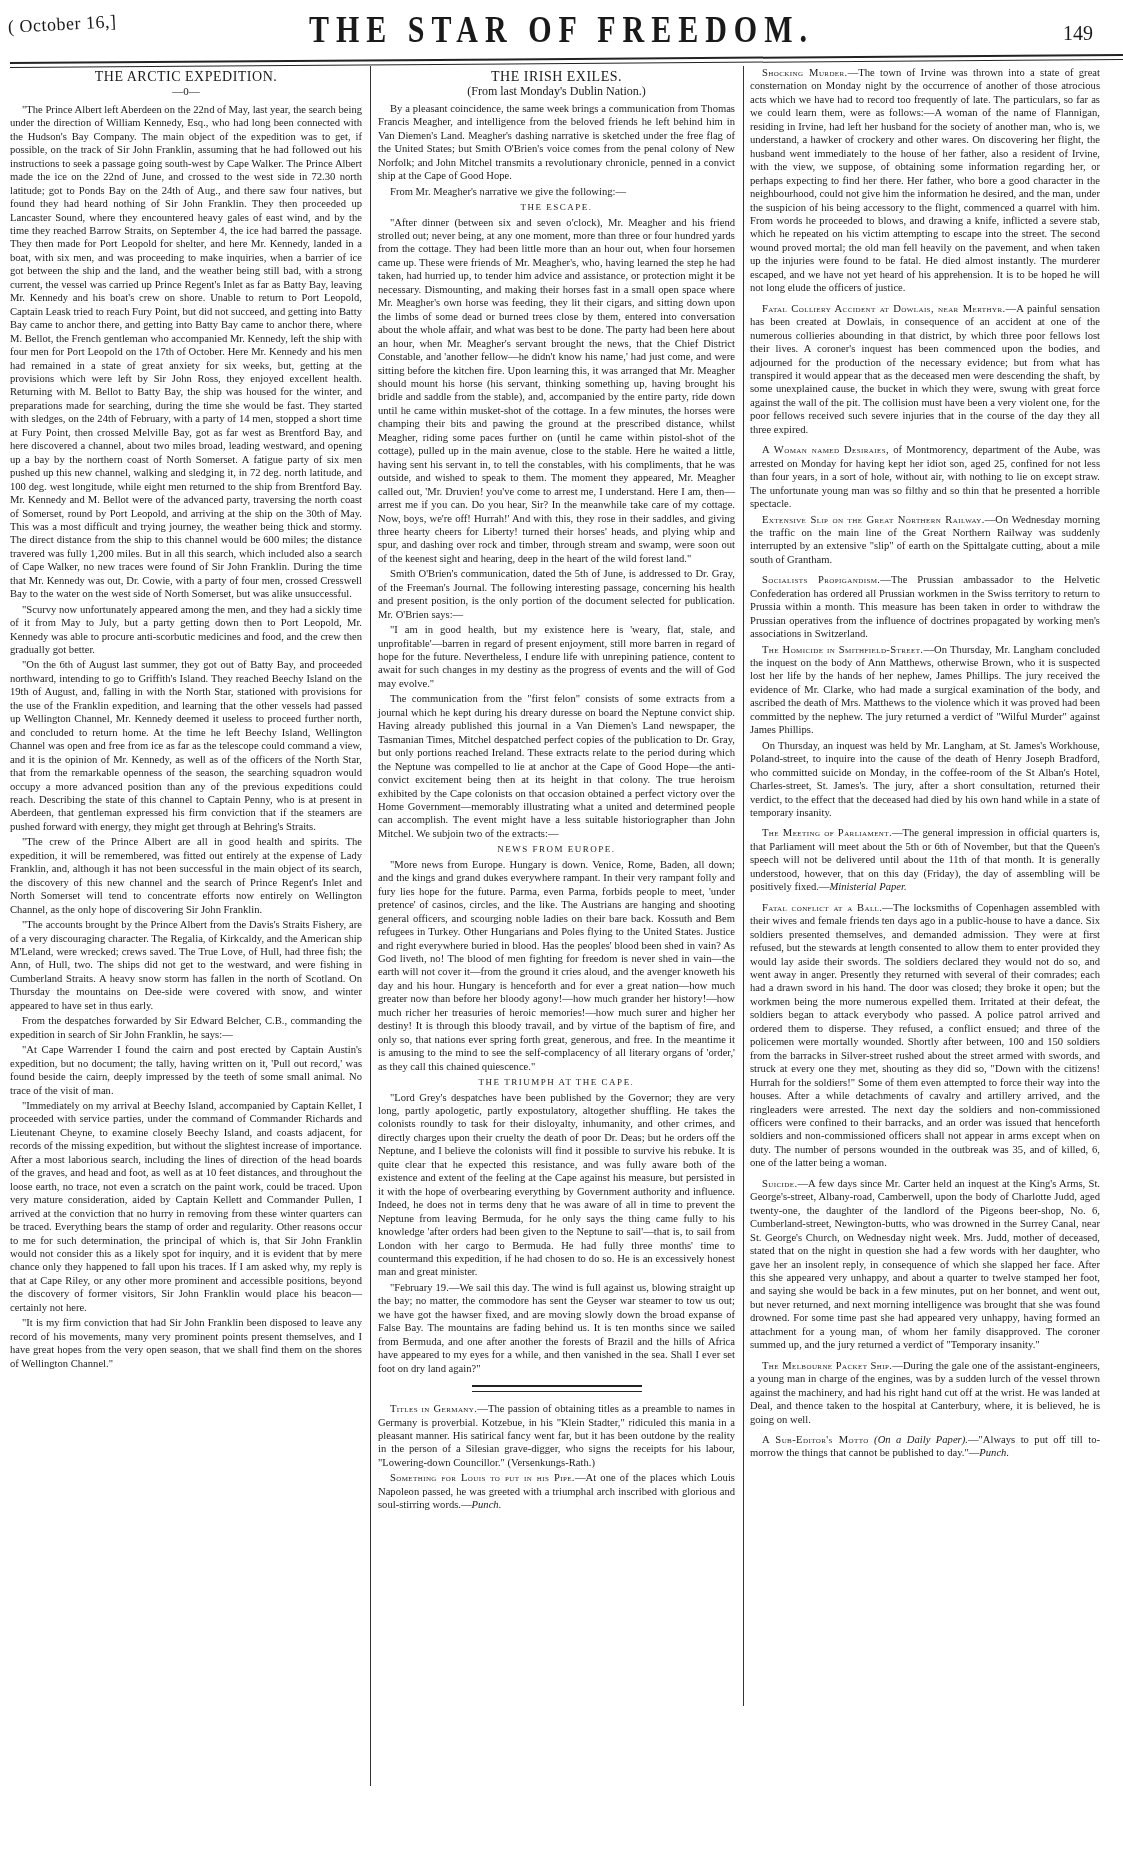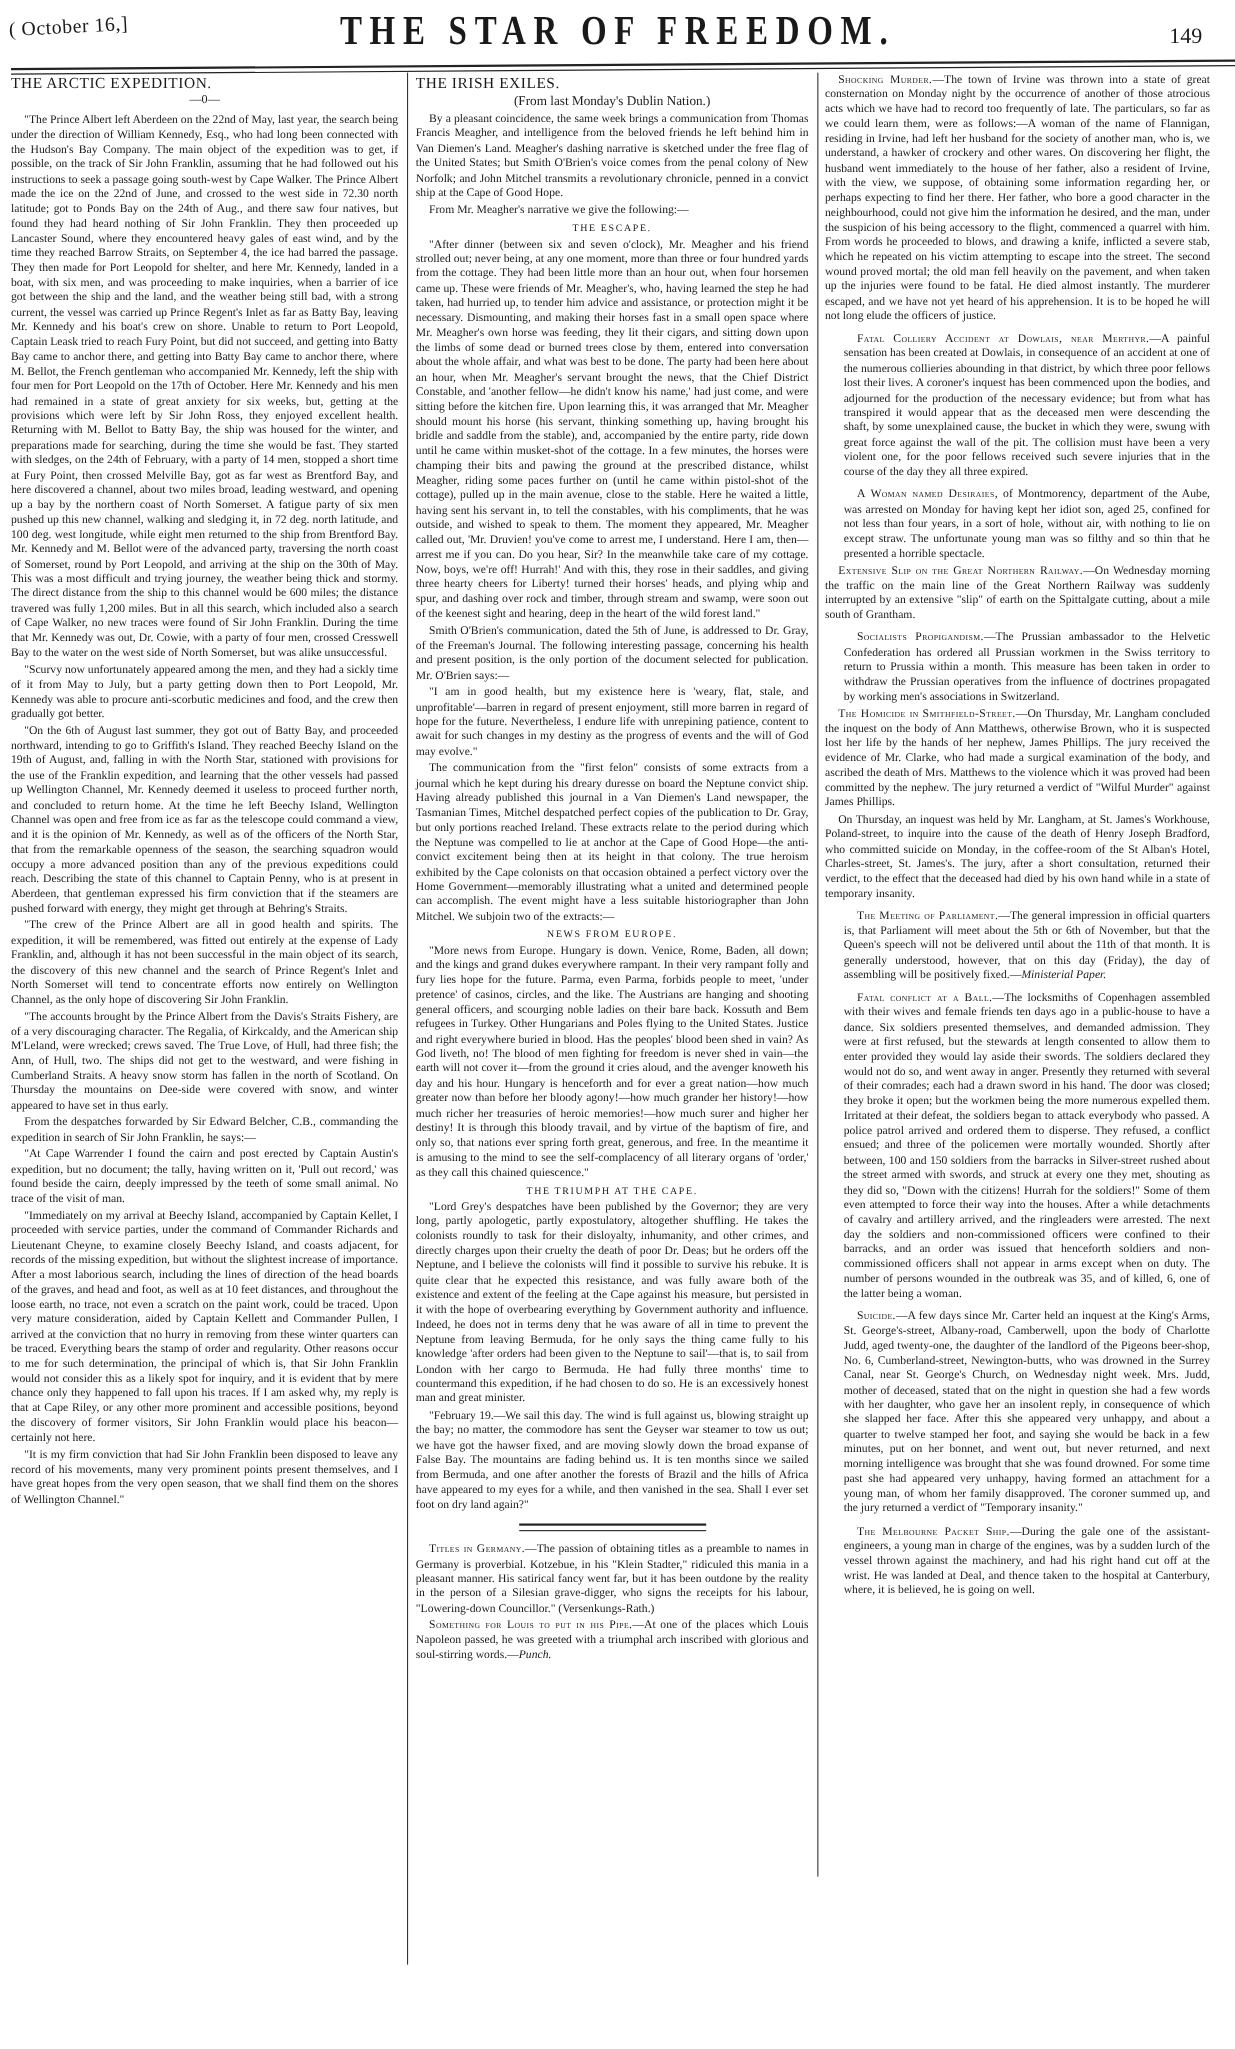--- a/index.html
+++ b/index.html
@@ -11,29 +11,29 @@
            letter-spacing:7px; transform:scaleY(1.25); }
   .pageno { position:absolute; right:30px; top:22px; font-size:20px; font-weight:normal; }
   .rule { position:absolute; left:10px; right:0; top:58px; height:3px; border-top:2px solid #222; border-bottom:1px solid #222; transform:rotate(-0.4deg); }
   .col { position:absolute; top:66px; font-size:10.6px; line-height:13.45px; text-align:justify; hyphens:auto; }
   .c1 { left:10px; width:352px; }
   .c2 { left:378px; width:357px; }
   .c3 { left:750px; width:350px; }
   .vline { position:absolute; top:66px; width:1px; background:#333; }
   .v1 { left:370px; height:1720px; }
   .v2 { left:743px; height:1640px; }
-  h2 { font-size:14px; font-weight:normal; margin:4px 0 2px; letter-spacing:0.5px; }
+  h2 { font-size:14px; font-weight:normal; text-align:center; margin:4px 0 2px; letter-spacing:0.5px; }
   .orn { text-align:center; margin:0 0 4px; font-size:11px; }
   .sub { text-align:center; margin:0 0 3px; font-size:12px; }
   .sect { text-align:center; font-size:9px; letter-spacing:1.5px; margin:3px 0 1px;font-family:Liberation Serif, serif; }
   p { margin:0 0 2px; text-indent:12px; }
   .sc { font-variant:small-caps; letter-spacing:0.4px; }
   .it { font-style:italic; }
   .divider { margin:10px auto; width:170px; height:4px; border-top:2px solid #222; border-bottom:1px solid #222; }
-  .article-gap { margin-top:7px;margin-left:17px; }
+  .article-gap { margin-top:7px; }
 </style>
 </head>
 <body>
 
 <div class="masthead">
   <div class="date">( October 16,]</div>
   <div class="title">THE STAR OF FREEDOM.</div>
   <div class="pageno">149</div>
   <div class="rule"></div>
 </div>
@@ -80,13 +80,14 @@
   <p class="article-gap"><span class="sc">Fatal Colliery Accident at Dowlais, near Merthyr.</span><span>—A painful sensation has been created at Dowlais, in consequence of an accident at one of the numerous collieries abounding in that district, by which three poor fellows lost their lives. A coroner's inquest has been commenced upon the bodies, and adjourned for the production of the necessary evidence; but from what has transpired it would appear that as the deceased men were descending the shaft, by some unexplained cause, the bucket in which they were, swung with great force against the wall of the pit. The collision must have been a very violent one, for the poor fellows received such severe injuries that in the course of the day they all three expired.</span></p>
   <p class="article-gap"><span class="sc">A Woman named Desiraies,</span><span> of Montmorency, department of the Aube, was arrested on Monday for having kept her idiot son, aged 25, confined for not less than four years, in a sort of hole, without air, with nothing to lie on except straw. The unfortunate young man was so filthy and so thin that he presented a horrible spectacle.</span></p>
   <p><span class="sc">Extensive Slip on the Great Northern Railway.</span><span>—On Wednesday morning the traffic on the main line of the Great Northern Railway was suddenly interrupted by an extensive "slip" of earth on the Spittalgate cutting, about a mile south of Grantham.</span></p>
   <p class="article-gap"><span class="sc">Socialists Propigandism.</span><span>—The Prussian ambassador to the Helvetic Confederation has ordered all Prussian workmen in the Swiss territory to return to Prussia within a month. This measure has been taken in order to withdraw the Prussian operatives from the influence of doctrines propagated by working men's associations in Switzerland.</span></p>
   <p><span class="sc">The Homicide in Smithfield-Street.</span><span>—On Thursday, Mr. Langham concluded the inquest on the body of Ann Matthews, otherwise Brown, who it is suspected lost her life by the hands of her nephew, James Phillips. The jury received the evidence of Mr. Clarke, who had made a surgical examination of the body, and ascribed the death of Mrs. Matthews to the violence which it was proved had been committed by the nephew. The jury returned a verdict of "Wilful Murder" against James Phillips.</span></p>
   <p><span>On Thursday, an inquest was held by Mr. Langham, at St. James's Workhouse, Poland-street, to inquire into the cause of the death of Henry Joseph Bradford, who committed suicide on Monday, in the coffee-room of the St Alban's Hotel, Charles-street, St. James's. The jury, after a short consultation, returned their verdict, to the effect that the deceased had died by his own hand while in a state of temporary insanity.</span></p>
   <p class="article-gap"><span class="sc">The Meeting of Parliament.</span><span>—The general impression in official quarters is, that Parliament will meet about the 5th or 6th of November, but that the Queen's speech will not be delivered until about the 11th of that month. It is generally understood, however, that on this day (Friday), the day of assembling will be positively fixed.—</span><span class="it">Ministerial Paper.</span></p>
   <p class="article-gap"><span class="sc">Fatal conflict at a Ball.</span><span>—The locksmiths of Copenhagen assembled with their wives and female friends ten days ago in a public-house to have a dance. Six soldiers presented themselves, and demanded admission. They were at first refused, but the stewards at length consented to allow them to enter provided they would lay aside their swords. The soldiers declared they would not do so, and went away in anger. Presently they returned with several of their comrades; each had a drawn sword in his hand. The door was closed; they broke it open; but the workmen being the more numerous expelled them. Irritated at their defeat, the soldiers began to attack everybody who passed. A police patrol arrived and ordered them to disperse. They refused, a conflict ensued; and three of the policemen were mortally wounded. Shortly after between, 100 and 150 soldiers from the barracks in Silver-street rushed about the street armed with swords, and struck at every one they met, shouting as they did so, "Down with the citizens! Hurrah for the soldiers!" Some of them even attempted to force their way into the houses. After a while detachments of cavalry and artillery arrived, and the ringleaders were arrested. The next day the soldiers and non-commissioned officers were confined to their barracks, and an order was issued that henceforth soldiers and non-commissioned officers shall not appear in arms except when on duty. The number of persons wounded in the outbreak was 35, and of killed, 6, one of the latter being a woman.</span></p>
   <p class="article-gap"><span class="sc">Suicide.</span><span>—A few days since Mr. Carter held an inquest at the King's Arms, St. George's-street, Albany-road, Camberwell, upon the body of Charlotte Judd, aged twenty-one, the daughter of the landlord of the Pigeons beer-shop, No. 6, Cumberland-street, Newington-butts, who was drowned in the Surrey Canal, near St. George's Church, on Wednesday night week. Mrs. Judd, mother of deceased, stated that on the night in question she had a few words with her daughter, who gave her an insolent reply, in consequence of which she slapped her face. After this she appeared very unhappy, and about a quarter to twelve stamped her foot, and saying she would be back in a few minutes, put on her bonnet, and went out, but never returned, and next morning intelligence was brought that she was found drowned. For some time past she had appeared very unhappy, having formed an attachment for a young man, of whom her family disapproved. The coroner summed up, and the jury returned a verdict of "Temporary insanity."</span></p>
   <p class="article-gap"><span class="sc">The Melbourne Packet Ship.</span><span>—During the gale one of the assistant-engineers, a young man in charge of the engines, was by a sudden lurch of the vessel thrown against the machinery, and had his right hand cut off at the wrist. He was landed at Deal, and thence taken to the hospital at Canterbury, where, it is believed, he is going on well.</span></p>
+  <p class="article-gap"><span class="sc">A Sub-Editor's Motto</span><span class="it"> (On a Daily Paper).</span><span>—"Always to put off till to-morrow the things that cannot be published to day."—</span><span class="it">Punch.</span></p>
 </div>
 
 </body></html>

